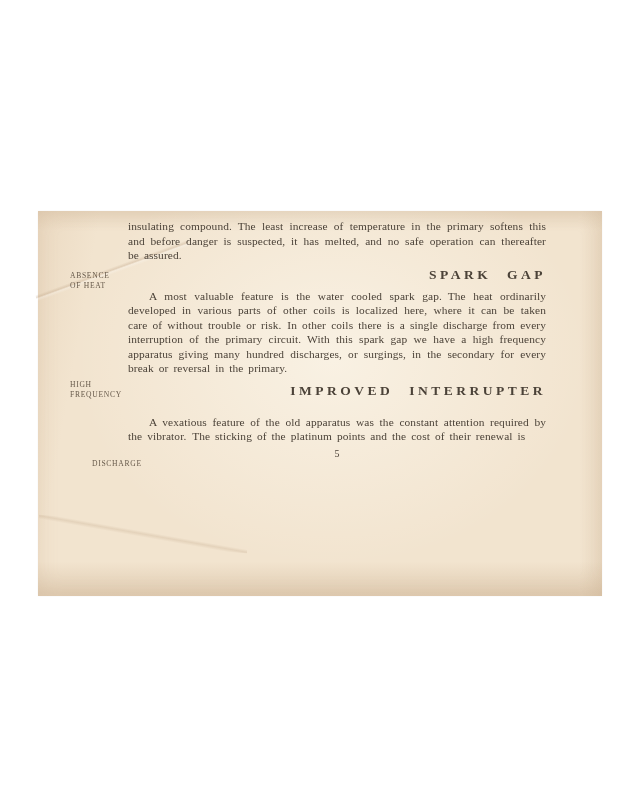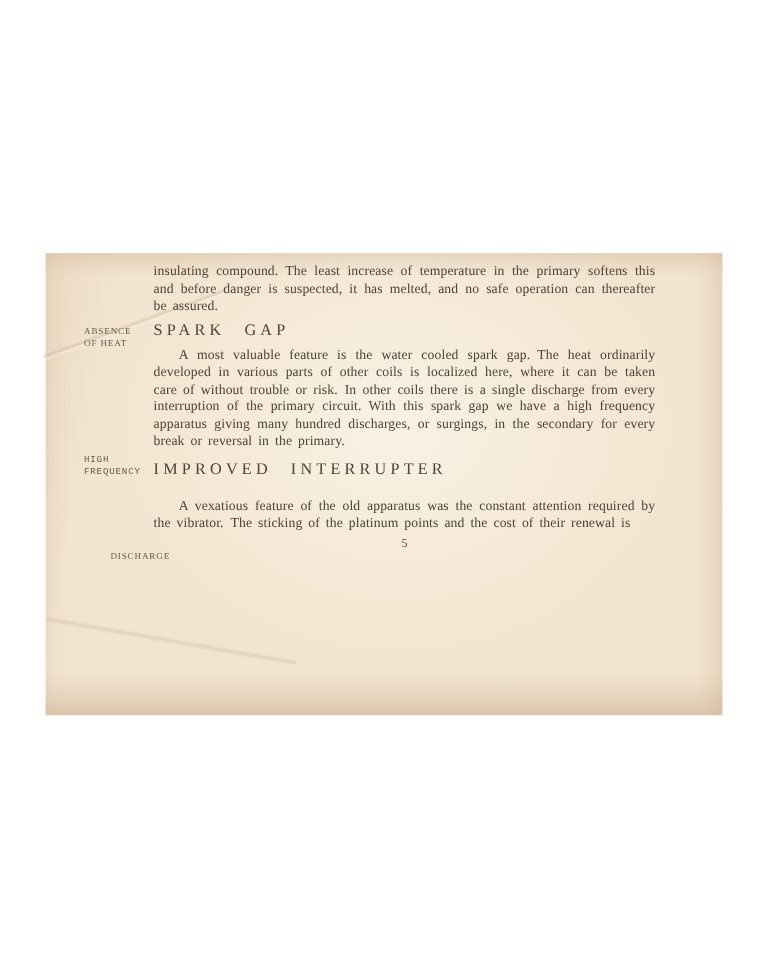--- a/index.html
+++ b/index.html
@@ -42,36 +42,36 @@
     position:absolute;left:90px;top:8px;width:418px;
     color:var(--ink,#4b4238);
     font-size:11.4px;line-height:14.5px;
     text-align:justify;
     word-spacing:2px;
     letter-spacing:0.1px;
   }
   .content p{margin:0;text-indent:21px;}
   .content p.noindent{text-indent:0;}
   .heading{
-    font-size:13.5px;font-weight:normal;line-height:16px;
-    text-align:left;text-indent:0;
+    font-size:13.5px;font-weight:bold;line-height:16px;
+    text-align:right;text-indent:0;
     letter-spacing:3.5px;word-spacing:9px;
     margin:4px 0 6px 0;
     color:var(--ink,#4b4238);
   }
   .heading.second{margin:7px 0 16px 0;}
   .note{
     position:absolute;left:32px;width:62px;
     color:var(--note_ink,#675a4b);
     font-size:7.6px;line-height:9.5px;letter-spacing:0.7px;
     text-align:left;
   }
   .note span{display:block;}
   .note-absence{top:60px;}
-  .note-high{top:169px;font-family:Liberation Mono, monospace;}
+  .note-high{top:169px;}
   .note-discharge{top:248px;margin-left:22px;}
   .pageno{
     text-align:center;text-indent:0;
     font-size:10px;margin-top:3px;
     letter-spacing:0;
   }
 </style>
 </head>
 <body>
 

